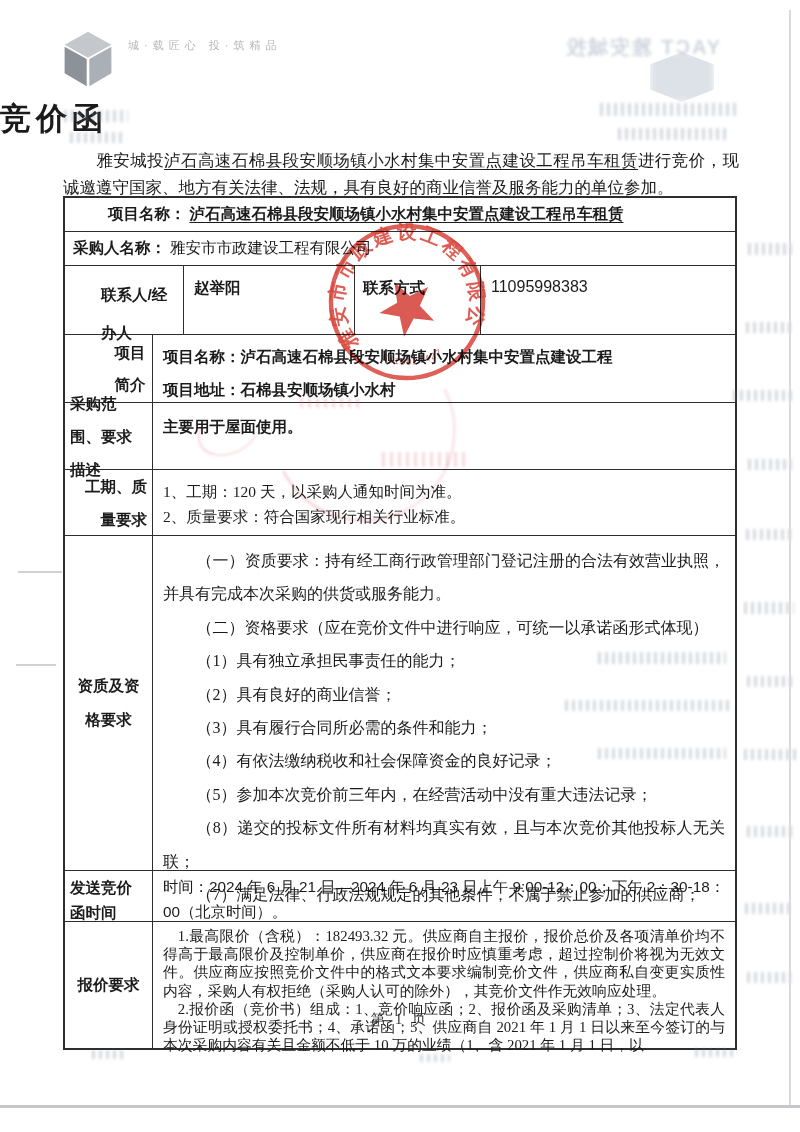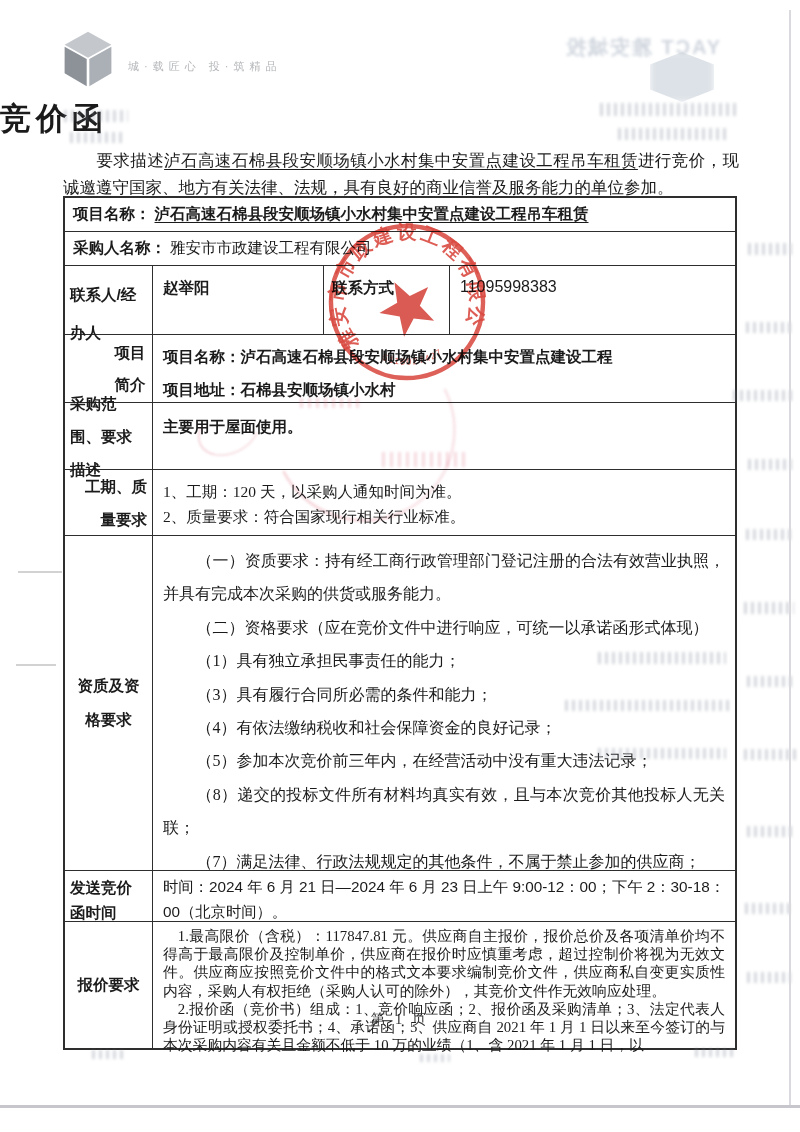--- a/index.html
+++ b/index.html
@@ -5,46 +5,46 @@
   html,body{margin:0;padding:0;background:#e8e8e8;}
   .scan{position:relative;width:800px;height:1132px;background:#ffffff;overflow:hidden;
         font-family:"Liberation Serif","DejaVu Serif",serif;color:#1b1b1b;}
   
   .logo{position:absolute;left:62px;top:30px;display:flex;align-items:flex-start;}
   .logo-cube{width:52px;height:58px;margin-right:14px;}
   .logo-txt{padding-top:6px;}
   .brand{font-family:"Liberation Sans","DejaVu Sans",sans-serif;font-weight:bold;
          font-size:26px;letter-spacing:3px;color:#8b8d90;}
   .slogan{font-family:"Liberation Sans","DejaVu Sans",sans-serif;font-size:11px;
-          letter-spacing:5px;color:#b3b5b8;margin-top:23px;}
+          letter-spacing:5px;color:#b3b5b8;margin-top:2px;}
   
   .doc-title{position:absolute;left:0;right:10px;top:98px;text-align:left;
              font-size:31px;font-weight:bold;letter-spacing:5px;}
   .intro{position:absolute;left:63px;top:147px;width:676px;font-size:16.5px;
          line-height:27px;text-align:justify;}
   .intro .ind{display:inline-block;width:2em;}
   .u{text-decoration:underline;text-underline-offset:3px;}
   
   .tbl{position:absolute;left:63px;top:196px;width:674px;border:2px solid #2e2e2e;
        box-sizing:border-box;background:transparent;}
   .row{display:flex;box-sizing:border-box;border-top:1.5px solid #2e2e2e;}
-  .row:first-child{border-top:none;}
+  .row:first-child{border-top:none;margin-left:35px;}
   .cell{box-sizing:border-box;}
   .lab{width:88px;flex:0 0 88px;border-right:1.5px solid #2e2e2e;
        font-family:"Liberation Sans","DejaVu Sans",sans-serif;font-weight:bold;
        font-size:15.5px;display:flex;flex-direction:column;justify-content:center;
        padding:4px 5px;line-height:32px;}
   .val{flex:1;padding:4px 10px;}
   .r1{height:33px;}  .r2{height:34px;}
   .r1 .one,.r2 .one{width:100%;padding:5px 8px;font-size:15.5px;
        font-family:"Liberation Sans","DejaVu Sans",sans-serif;display:flex;align-items:center;}
   .r1 .one b,.r2 .one b{font-weight:bold;margin-right:4px;white-space:nowrap;}
   .r1 .one .u{font-weight:bold;}
   .r2 .one span{font-weight:500;}
-  .r3{height:69px;}
+  .r3{height:69px;padding-left:31px;}
   .r3 .lab{justify-content:flex-start;padding-top:10px;line-height:38px;text-align:left;}
   .c-name{width:171px;flex:0 0 171px;border-right:1.5px solid #2e2e2e;padding:12px 10px;
           font-family:"Liberation Sans","DejaVu Sans",sans-serif;font-weight:600;font-size:15.5px;}
   .c-ctl{width:126px;flex:0 0 126px;border-right:1.5px solid #2e2e2e;padding:12px 8px;
          font-family:Liberation Sans, sans-serif;font-weight:bold;font-size:15.5px;}
   .c-phone{flex:1;padding:12px 10px;font-family:"Liberation Sans","DejaVu Sans",sans-serif;
            font-size:16px;font-weight:500;}
   .r4{height:68px;} .r4 .lab{text-align:center;padding-left:48px;}
   .r4 .val{font-family:"Liberation Sans","DejaVu Sans",sans-serif;font-weight:600;
            font-size:15.5px;line-height:33px;padding-top:5px;}
@@ -105,21 +105,21 @@
     </svg>
     <div class="logo-txt">
       <div class="slogan">城·载匠心  投·筑精品</div>
     </div>
   </div>
 
   <div class="mirror-logo">YACT 雅安城投</div>
   <div class="mirror-cube"></div>
 
   <div class="doc-title">竞价函</div>
-  <div class="intro"><span class="ind"></span><span>要求描述</span><span class="u">泸石高速石棉县段安顺场镇小水村集中安置点建设工程吊车租赁</span><span>进行竞价，现诚邀遵守国家、地方有关法律、法规，具有良好的商业信誉及服务能力的单位参加。</span></div>
+  <div class="intro"><span class="ind"></span><span>雅安城投</span><span class="u">泸石高速石棉县段安顺场镇小水村集中安置点建设工程吊车租赁</span><span>进行竞价，现诚邀遵守国家、地方有关法律、法规，具有良好的商业信誉及服务能力的单位参加。</span></div>
 
   <div class="tbl">
 
     <div class="row r1">
       <div class="cell one">
         <b>项目名称：</b>
         <span class="u">泸石高速石棉县段安顺场镇小水村集中安置点建设工程吊车租赁</span>
       </div>
     </div>
 
@@ -157,37 +157,38 @@
         <div>2、质量要求：符合国家现行相关行业标准。</div>
       </div>
     </div>
 
     <div class="row r7">
       <div class="cell lab">资质及资格要求</div>
       <div class="cell val paras7">
           <div>（一）资质要求：持有经工商行政管理部门登记注册的合法有效营业执照，并具有完成本次采购的供货或服务能力。</div>
           <div>（二）资格要求（应在竞价文件中进行响应，可统一以承诺函形式体现）</div>
           <div>（1）具有独立承担民事责任的能力；</div>
+          <div>（2）具有良好的商业信誉；</div>
           <div>（3）具有履行合同所必需的条件和能力；</div>
           <div>（4）有依法缴纳税收和社会保障资金的良好记录；</div>
           <div>（5）参加本次竞价前三年内，在经营活动中没有重大违法记录；</div>
           <div>（8）递交的投标文件所有材料均真实有效，且与本次竞价其他投标人无关联；</div>
           <div>（7）满足法律、行政法规规定的其他条件，不属于禁止参加的供应商；</div>
         </div>
     </div>
 
     <div class="row r8">
       <div class="cell lab">发送竞价函时间</div>
       <div class="cell val">时间：2024 年 6 月 21 日—2024 年 6 月 23 日上午 9:00-12：00；下午 2：30-18：00（北京时间）。</div>
     </div>
 
     <div class="row r9">
       <div class="cell lab">报价要求</div>
       <div class="cell val paras9">
-          <div>1.最高限价（含税）：117847.81 元。供应商自主报价，报价总价及各项清单价均不得高于最高限价及控制单价，供应商在报价时应慎重考虑，超过控制价将视为无效文件。供应商应按照竞价文件中的格式文本要求编制竞价文件，供应商私自变更实质性内容，采购人有权拒绝（采购人认可的除外），其竞价文件作无效响应处理。</div>
+          <div>1.最高限价（含税）：182493.32 元。供应商自主报价，报价总价及各项清单价均不得高于最高限价及控制单价，供应商在报价时应慎重考虑，超过控制价将视为无效文件。供应商应按照竞价文件中的格式文本要求编制竞价文件，供应商私自变更实质性内容，采购人有权拒绝（采购人认可的除外），其竞价文件作无效响应处理。</div>
           <div>2.报价函（竞价书）组成：1、竞价响应函；2、报价函及采购清单；3、法定代表人身份证明或授权委托书；4、承诺函；5、供应商自 2021 年 1 月 1 日以来至今签订的与本次采购内容有关且金额不低于 10 万的业绩（1、含 2021 年 1 月 1 日，以</div>
         </div>
     </div>
 
   </div>
 
   <div class="stamp">
     <svg viewBox="-83 -83 166 166" width="166" height="166">
       <defs>
         <path id="arcTop" d="M -51 38 A 63.5 63.5 0 1 1 51 38" fill="none"></path>

